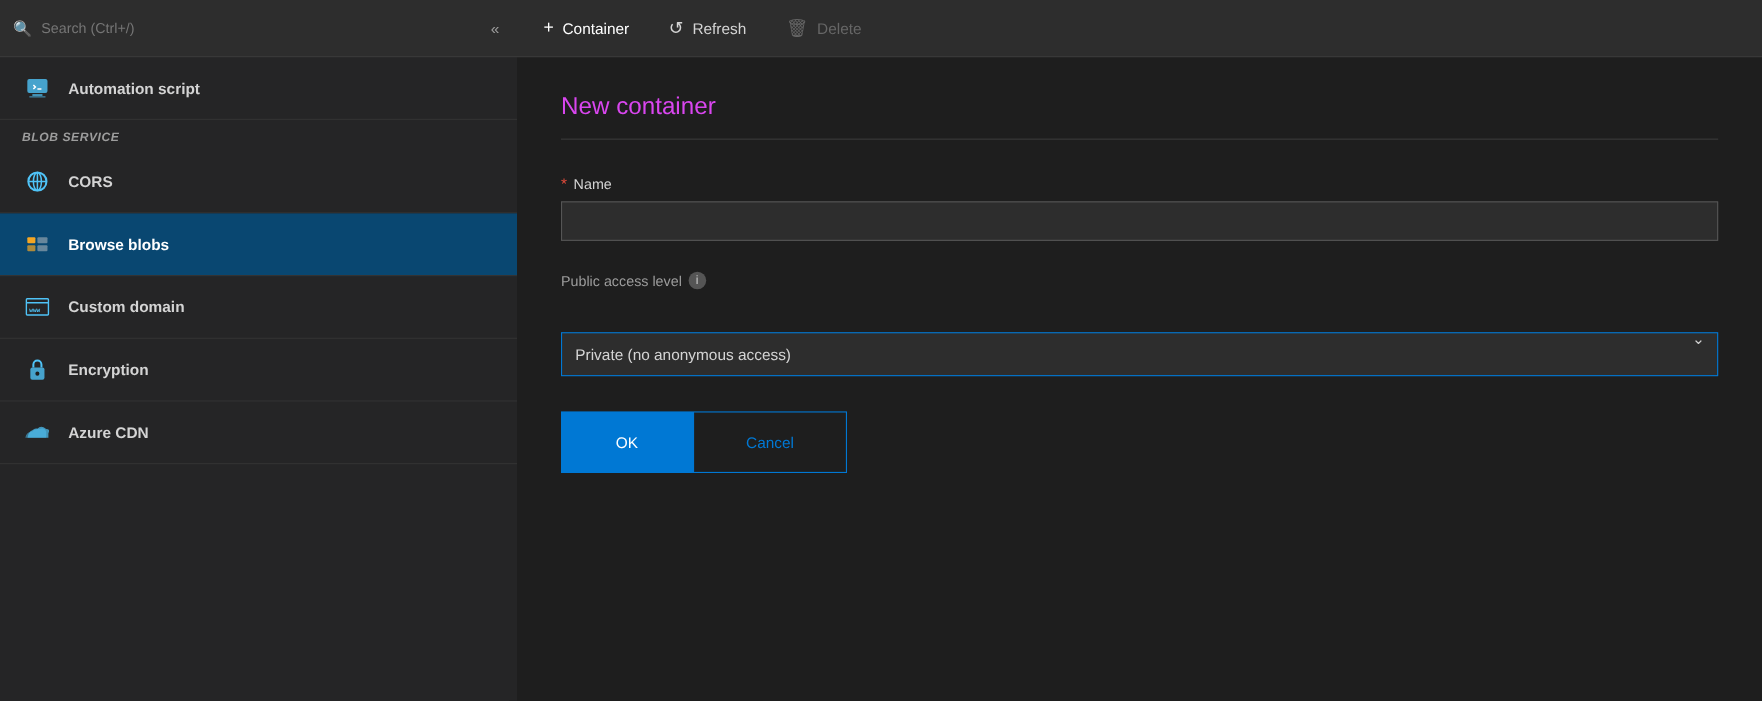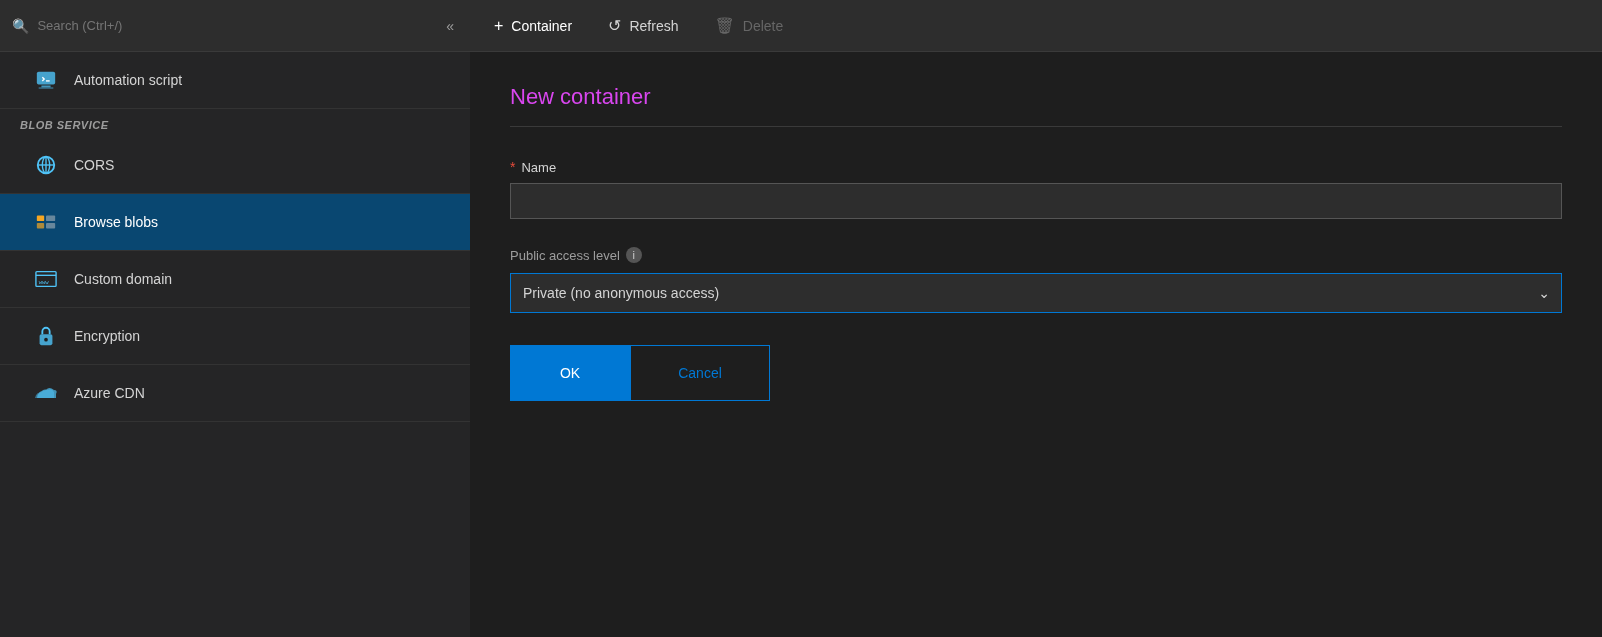--- a/index.html
+++ b/index.html
@@ -68,26 +68,27 @@
     .sidebar-content::-webkit-scrollbar-track {
       background: #2d2d2d;
     }
     .sidebar-content::-webkit-scrollbar-thumb {
       background: #555;
     }
 
     .sidebar-item {
       display: flex;
       align-items: center;
-      padding: 14px 32px;
+      padding: 14px 20px;
       cursor: pointer;
       border-bottom: 1px solid #333;
       gap: 14px;
       font-size: 14px;
       color: #d4d4d4;
+      font-weight: bold;
     }
 
     .sidebar-item.active {
       background: #094771;
       color: #fff;
     }
 
     .section-label {
       padding: 10px 20px 6px;
       font-size: 11px;
@@ -237,20 +238,21 @@
       width: 100%;
       background: #2d2d2d;
       border: 1.5px solid #0078d4;
       color: #d4d4d4;
       padding: 8px 36px 8px 12px;
       font-size: 14px;
       outline: none;
       height: 40px;
       appearance: none;
       cursor: pointer;
+      margin-top: 29px;
     }
 
     .select-chevron {
       position: absolute;
       right: 12px;
       top: 50%;
       transform: translateY(-50%);
       color: #d4d4d4;
       pointer-events: none;
       font-size: 14px;

